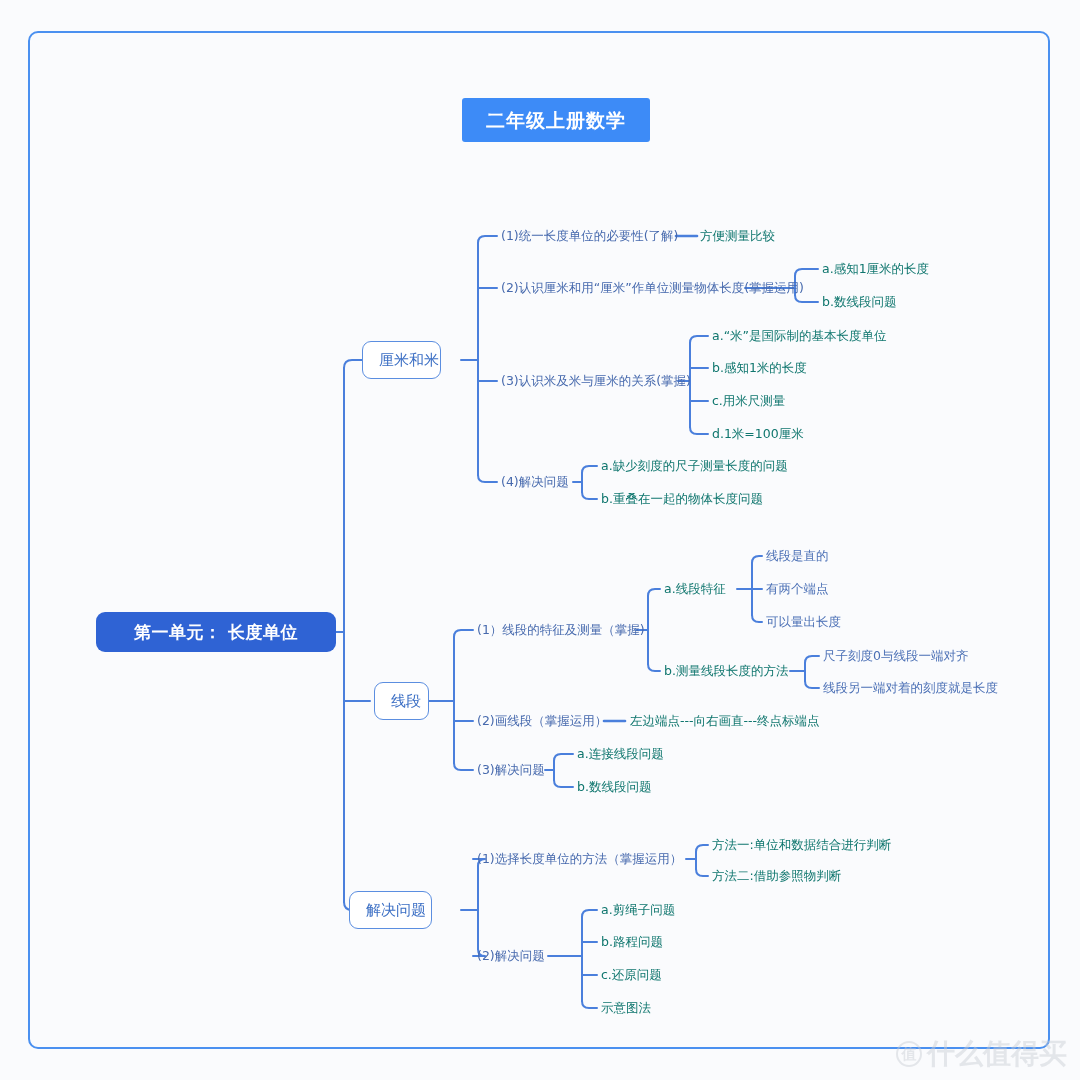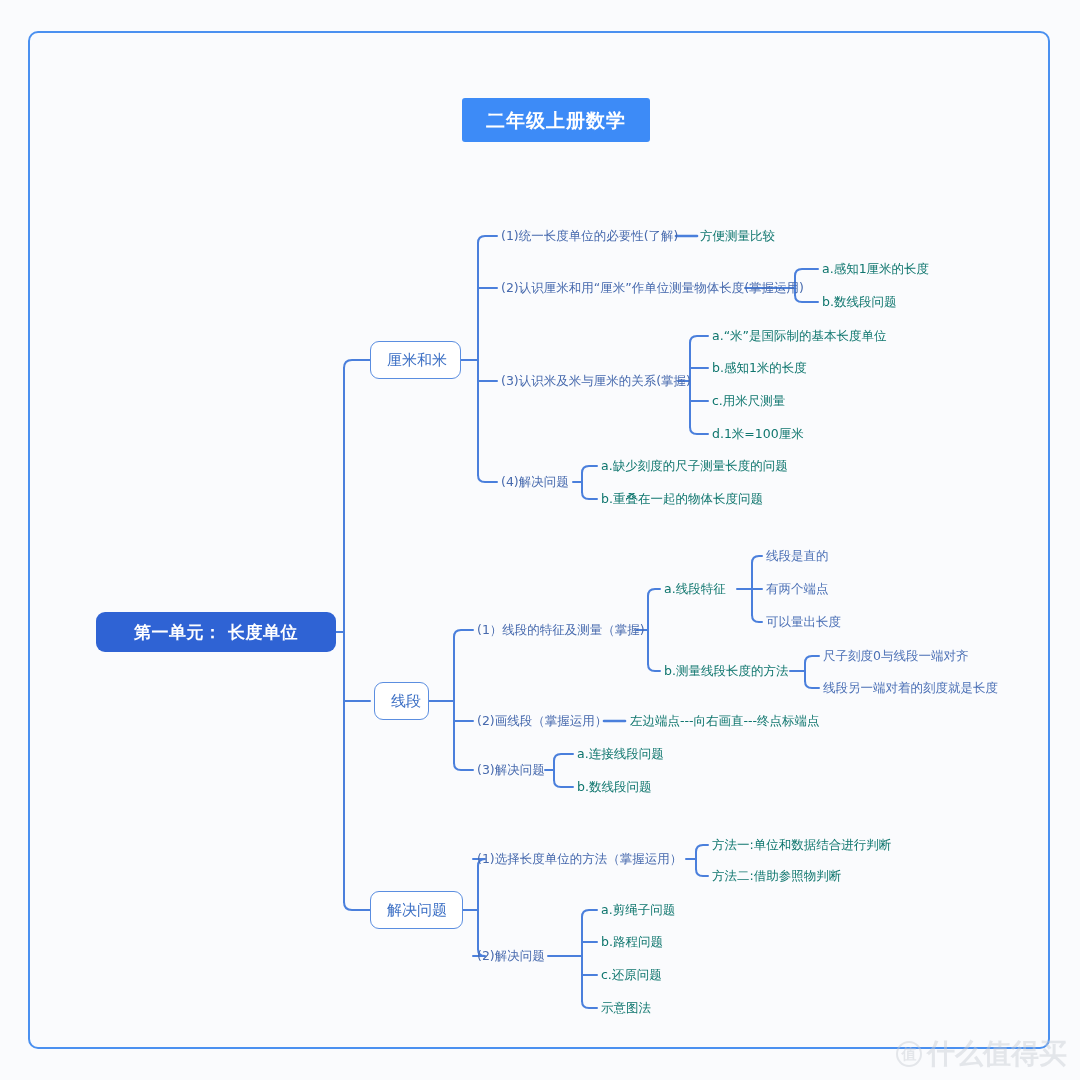--- a/index.html
+++ b/index.html
@@ -151,25 +151,25 @@
       <path d="M 582 917 Q 582 910 589 910 H 597" stroke="#4a7fdc" stroke-width="2" fill="none" stroke-linecap="round" stroke-linejoin="round"></path>
       <path d="M 582 1001 Q 582 1008 589 1008 H 597" stroke="#4a7fdc" stroke-width="2" fill="none" stroke-linecap="round" stroke-linejoin="round"></path>
       <path d="M 582 942 H 597" stroke="#4a7fdc" stroke-width="2" fill="none" stroke-linecap="round" stroke-linejoin="round"></path>
       <path d="M 582 975 H 597" stroke="#4a7fdc" stroke-width="2" fill="none" stroke-linecap="round" stroke-linejoin="round"></path>
     </svg>
 
   <div class="node title-node" style="left:462px;top:98px;">二年级上册数学</div>
 
   <div class="node root-node" style="left:96px;top:612px;">第一单元： 长度单位</div>
 
-  <div class="node branch-node" style="left:370px;top:341px;width:91px;">厘米和米</div>
+  <div class="node branch-node" style="left:362px;top:341px;width:79px;">厘米和米</div>
 
   <div class="node branch-node" style="left:374px;top:682px;width:55px;">线段</div>
 
-  <div class="node branch-node" style="left:370px;top:891px;width:93px;">解决问题</div>
+  <div class="node branch-node" style="left:349px;top:891px;width:83px;">解决问题</div>
 
   <div class="node leaf l2" style="left:501px;top:228px;">(1)统一长度单位的必要性(了解)</div>
   <div class="node leaf l3" style="left:700px;top:228px;">方便测量比较</div>
 
   <div class="node leaf l2" style="left:501px;top:280px;">(2)认识厘米和用“厘米”作单位测量物体长度(掌握运用)</div>
   <div class="node leaf l3" style="left:822px;top:261px;">a.感知1厘米的长度</div>
   <div class="node leaf l3" style="left:822px;top:294px;">b.数线段问题</div>
 
   <div class="node leaf l2" style="left:501px;top:373px;">(3)认识米及米与厘米的关系(掌握)</div>
   <div class="node leaf l3" style="left:712px;top:328px;">a.“米”是国际制的基本长度单位</div>

